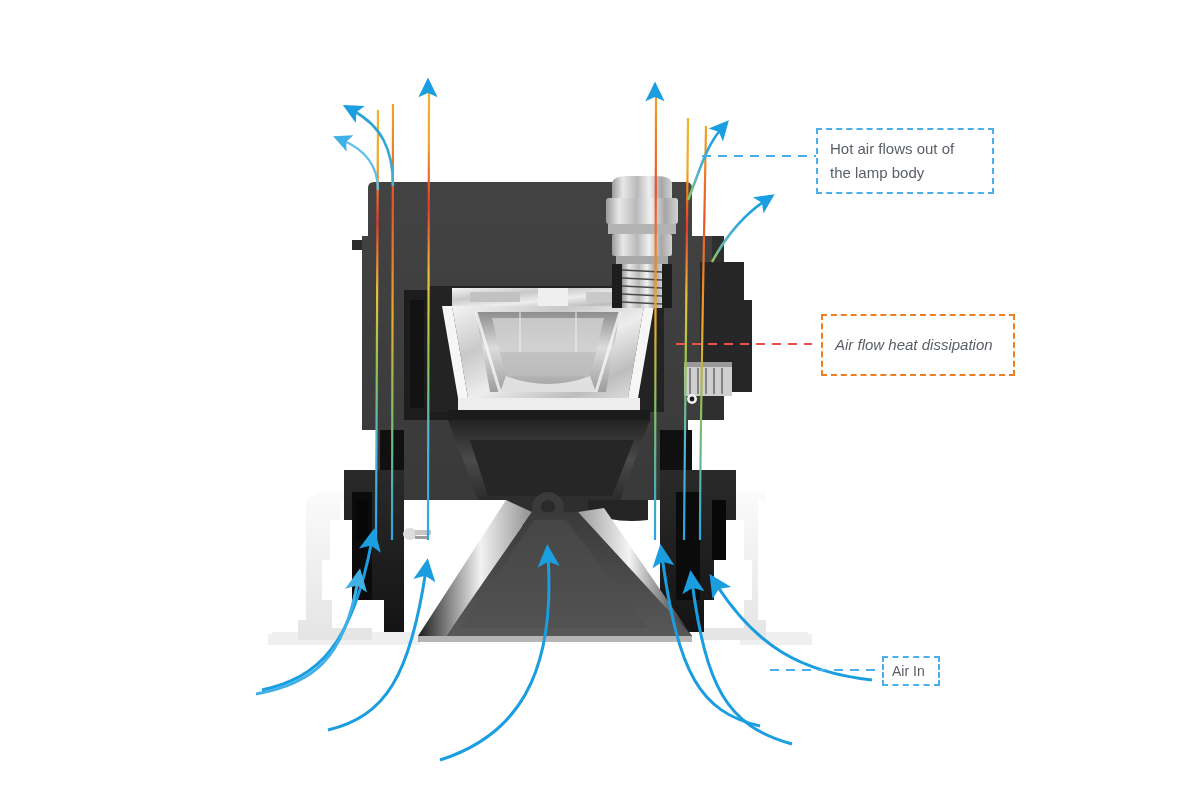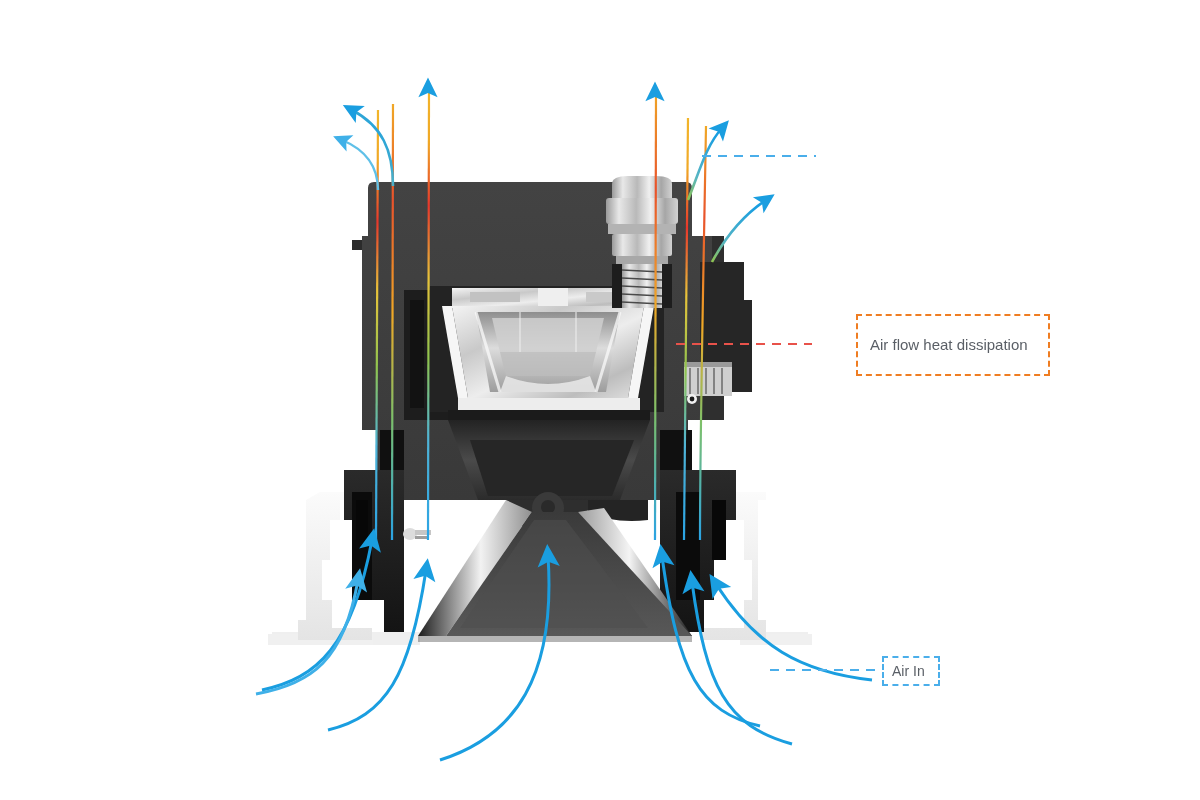--- a/index.html
+++ b/index.html
@@ -7,21 +7,21 @@
   #stage{position:relative;width:1200px;height:800px;background:#ffffff;}
   #art{position:absolute;left:0;top:0;width:1200px;height:800px;}
 
   .callout{position:absolute;box-sizing:border-box;display:flex;flex-direction:column;
            justify-content:center;padding:8px 12px;background:transparent;}
   .callout .line{color:#5a5f66;font-size:15px;line-height:24px;white-space:nowrap;}
   .c-blue{border:2px dashed #4aaeea;}
   .c-orange{border:2px dashed #ef7d22;}
 
   #co-hot{left:816px;top:128px;width:178px;height:66px;}
-  #co-inner{left:856px;top:314px;width:194px;height:62px;}
+  #co-inner{left:821px;top:314px;width:194px;height:62px;font-style:italic;}
   #co-airin{left:882px;top:656px;width:58px;height:30px;padding:4px 8px;}
   #co-airin .line{font-size:14px;line-height:20px;}
 </style>
 </head>
 <body>
 
 <div id="stage">
 
   <svg id="art" viewBox="0 0 1200 800">
     <defs>
@@ -282,20 +282,24 @@
       <path d="M256,694 C312,684 344,660 358,580"></path>
     </g>
 
     <g fill="none">
       <path d="M702,156 L816,156" stroke="#4aaeea" stroke-width="2" stroke-dasharray="9,7"></path>
       <path d="M676,344 L812,344" stroke="#e8524a" stroke-width="2" stroke-dasharray="9,7"></path>
       <path d="M770,670 L882,670" stroke="#4aaeea" stroke-width="2" stroke-dasharray="9,7"></path>
     </g>
   </svg>
 
+  <div class="callout c-blue" id="co-hot">
+    <span class="line">Hot air flows out of</span>
+    <span class="line">the lamp body</span>
+  </div>
 
   <div class="callout c-orange" id="co-inner">
     <span class="line">Air flow heat dissipation</span>
   </div>
 
   <div class="callout c-blue" id="co-airin">
     <span class="line">Air In</span>
   </div>
 
 </div>

